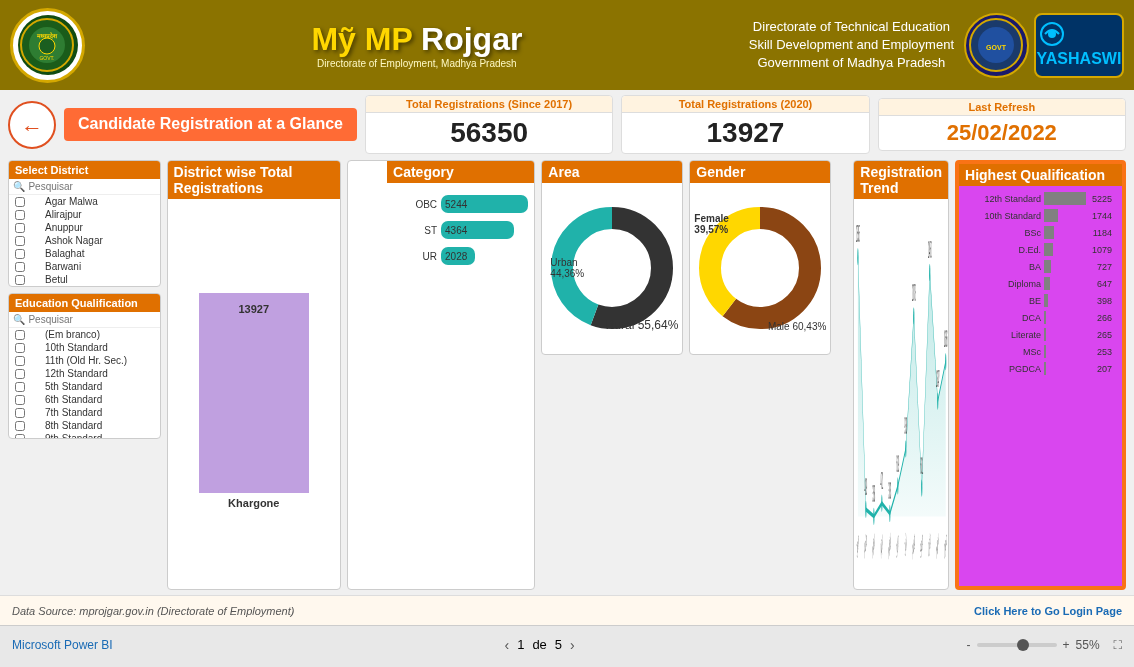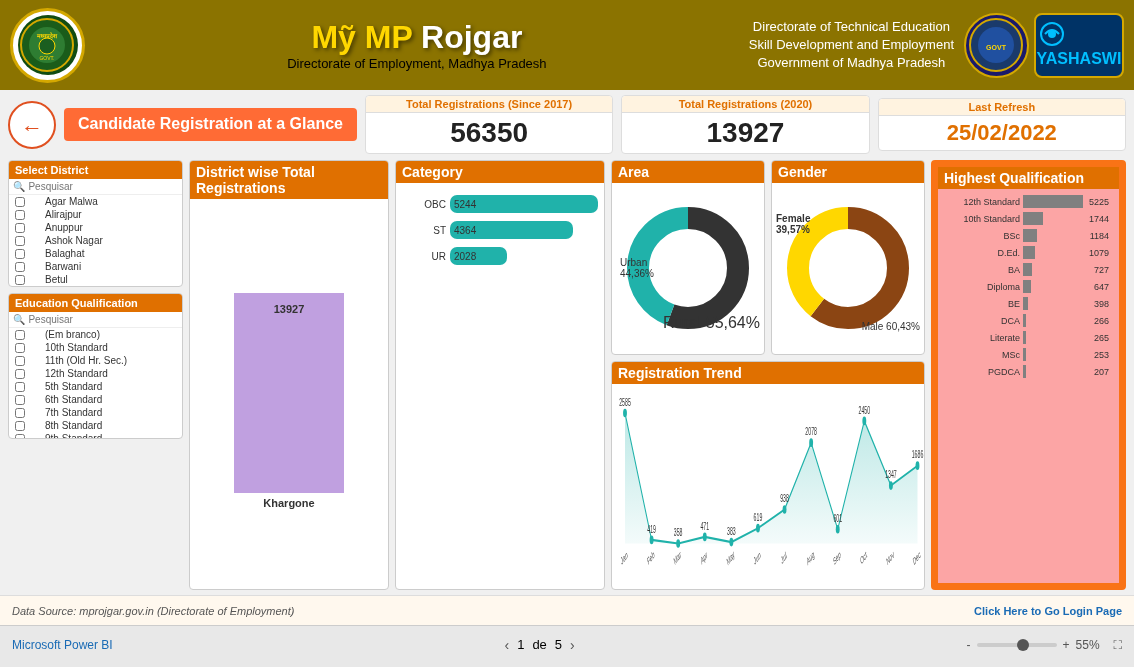--- a/index.html
+++ b/index.html
@@ -4,21 +4,21 @@
   <style>
     * { box-sizing: border-box; margin: 0; padding: 0; }
     body { font-family: Arial, sans-serif; background: #e8e8e8; width: 1134px; height: 667px; overflow: hidden; font-size: 12px; }
 
     
     .header { background: #8B7300; height: 90px; display: flex; align-items: center; padding: 0 10px; gap: 10px; }
     .header-logo-left { width: 75px; height: 75px; border-radius: 50%; background: #fff; border: 3px solid #d4a800; display: flex; align-items: center; justify-content: center; overflow: hidden; }
     .header-logo-left-inner { width: 60px; height: 60px; border-radius: 50%; background: radial-gradient(circle, #1a6b1a, #0d3d0d); display: flex; align-items: center; justify-content: center; color: #fff; font-size: 8px; text-align: center; }
     .header-title { flex: 1; text-align: center; }
     .header-title h1 { color: #fff; font-size: 32px; font-weight: bold; text-shadow: 2px 2px 4px rgba(0,0,0,0.5); }
-    .header-title p { color: #000000; font-size: 13px; }
+    .header-title p { color: #fef9c3; font-size: 10px; }
     .header-right-text { color: #fff; font-size: 13px; text-align: center; line-height: 1.4; }
     .header-logos { display: flex; align-items: center; gap: 5px; }
     .header-logo-right { width: 65px; height: 65px; border-radius: 50%; background: #1a1a6b; display: flex; align-items: center; justify-content: center; border: 2px solid #d4a800; }
     .header-logo-yashaswi { width: 90px; height: 65px; background: #003366; border-radius: 8px; display: flex; align-items: center; justify-content: center; border: 2px solid #d4a800; }
     .yashaswi-text { color: #00bfff; font-size: 16px; font-weight: bold; }
 
     
     .content { background: #f0f0f0; padding: 5px 8px; }
 
     
@@ -43,40 +43,40 @@
     .filter-search input { border: none; outline: none; font-size: 10px; width: 100%; }
     .filter-list { max-height: 110px; overflow-y: auto; }
     .filter-item { display: flex; align-items: center; gap: 20px; padding: 1px 6px; font-size: 10px; color: #333; }
     .filter-item input[type=checkbox] { width: 10px; height: 10px; }
 
     
     .middle-panel { width: 200px; background: #fff; border: 1px solid #ccc; border-radius: 4px; overflow: hidden; }
     .panel-title { background: #e07000; color: #fff; font-size: 14px; font-weight: bold; padding: 3px 6px; text-align: left; }
 
     
-    .category-panel { width: 210px; background: #fff; border: 1px solid #ccc; border-radius: 4px; overflow: hidden; }
+    .category-panel { width: 210px; background: #fff; border: 1px solid #ccc; border-radius: 4px; overflow: hidden; padding-left: 39px; }
     .cat-chart { padding: 8px 6px; margin-left: 22px; }
     .cat-bar-row { display: flex; align-items: center; margin-bottom: 8px; gap: 4px; }
     .cat-label { font-size: 10px; color: #333; width: 22px; text-align: right; flex-shrink: 0; }
     .cat-bar-wrap { flex: 1; position: relative; height: 18px; }
     .cat-bar { height: 18px; background: #20b2aa; border-radius: 7px; display: flex; align-items: center; }
     .cat-bar-val { font-size: 10px; color: #333; margin-left: 4px; white-space: nowrap; }
 
     
-    .right-charts { display: flex; flex-direction: column; gap: 6px; flex: 1; }
+    .right-charts { display: flex; flex-direction: row; gap: 22px; flex: 1; }
     .top-charts { display: flex; gap: 6px; height: 195px; }
     .donut-panel { flex: 1; background: #fff; border: 1px solid #ccc; border-radius: 4px; overflow: hidden; }
     .donut-container { display: flex; align-items: center; justify-content: center; height: calc(100% - 24px); position: relative; }
 
     
     .trend-panel { background: #fff; border: 1px solid #ccc; border-radius: 4px; overflow: hidden; flex: 1; }
     .trend-chart { padding: 0; height: calc(100% - 24px); position: relative; }
 
     
-    .qual-panel { width: 195px; background: #fca5a5; border: 7px solid #f97316; border-radius: 4px; overflow: hidden; }
+    .qual-panel { width: 195px; background: #d946ef; border: 4px solid #f97316; border-radius: 4px; overflow: hidden; }
     .qual-row { display: flex; align-items: center; margin-bottom: 4px; gap: 3px; padding: 0 6px; }
     .qual-label { font-size: 9px; color: #333; width: 72px; text-align: right; flex-shrink: 0; }
     .qual-bar-wrap { flex: 1; height: 13px; }
     .qual-bar { height: 13px; background: #808080; }
     .qual-val { font-size: 9px; color: #333; margin-left: 3px; white-space: nowrap; }
 
     
     .footer { background: #fff8ee; border-top: 1px solid #ddd; padding: 5px 12px; display: flex; align-items: center; justify-content: space-between; height: 30px; }
     .footer-source { font-size: 11px; color: #555; font-style: italic; }
     .footer-link { font-size: 11px; color: #1a6bb5; font-weight: bold; text-decoration: none; cursor: pointer; }
@@ -300,21 +300,21 @@
 
               <circle cx="70" cy="70" r="50" fill="none" stroke="#333" stroke-width="22" stroke-dasharray="174.7 139.1" stroke-dashoffset="0" transform="rotate(-90 70 70)"></circle>
 
               <circle cx="70" cy="70" r="50" fill="none" stroke="#20b2aa" stroke-width="22" stroke-dasharray="139.1 174.7" stroke-dashoffset="-174.7" transform="rotate(-90 70 70)"></circle>
               <circle cx="70" cy="70" r="38" fill="white"></circle>
             </svg>
             <div style="position:absolute; left:8px; top:50%; transform:translateY(-50%); font-size:10px; color:#333;">
               <div>Urban</div>
               <div>44,36%</div>
             </div>
-            <div style="position:absolute; right:4px; bottom:20px; font-size:16px; color:#333;">Rural 55,64%</div>
+            <div style="position:absolute; right:4px; bottom:20px; font-size:12px; color:#333;">Rural 55,64%</div>
           </div>
         </div>
 
         <div class="donut-panel">
           <div class="panel-title">Gender</div>
           <div class="donut-container">
             <svg width="140" height="140" viewBox="0 0 140 140">
 
               <circle cx="70" cy="70" r="50" fill="none" stroke="#8B4513" stroke-width="22" stroke-dasharray="189.8 124.5" stroke-dashoffset="0" transform="rotate(-90 70 70)"></circle>
 

